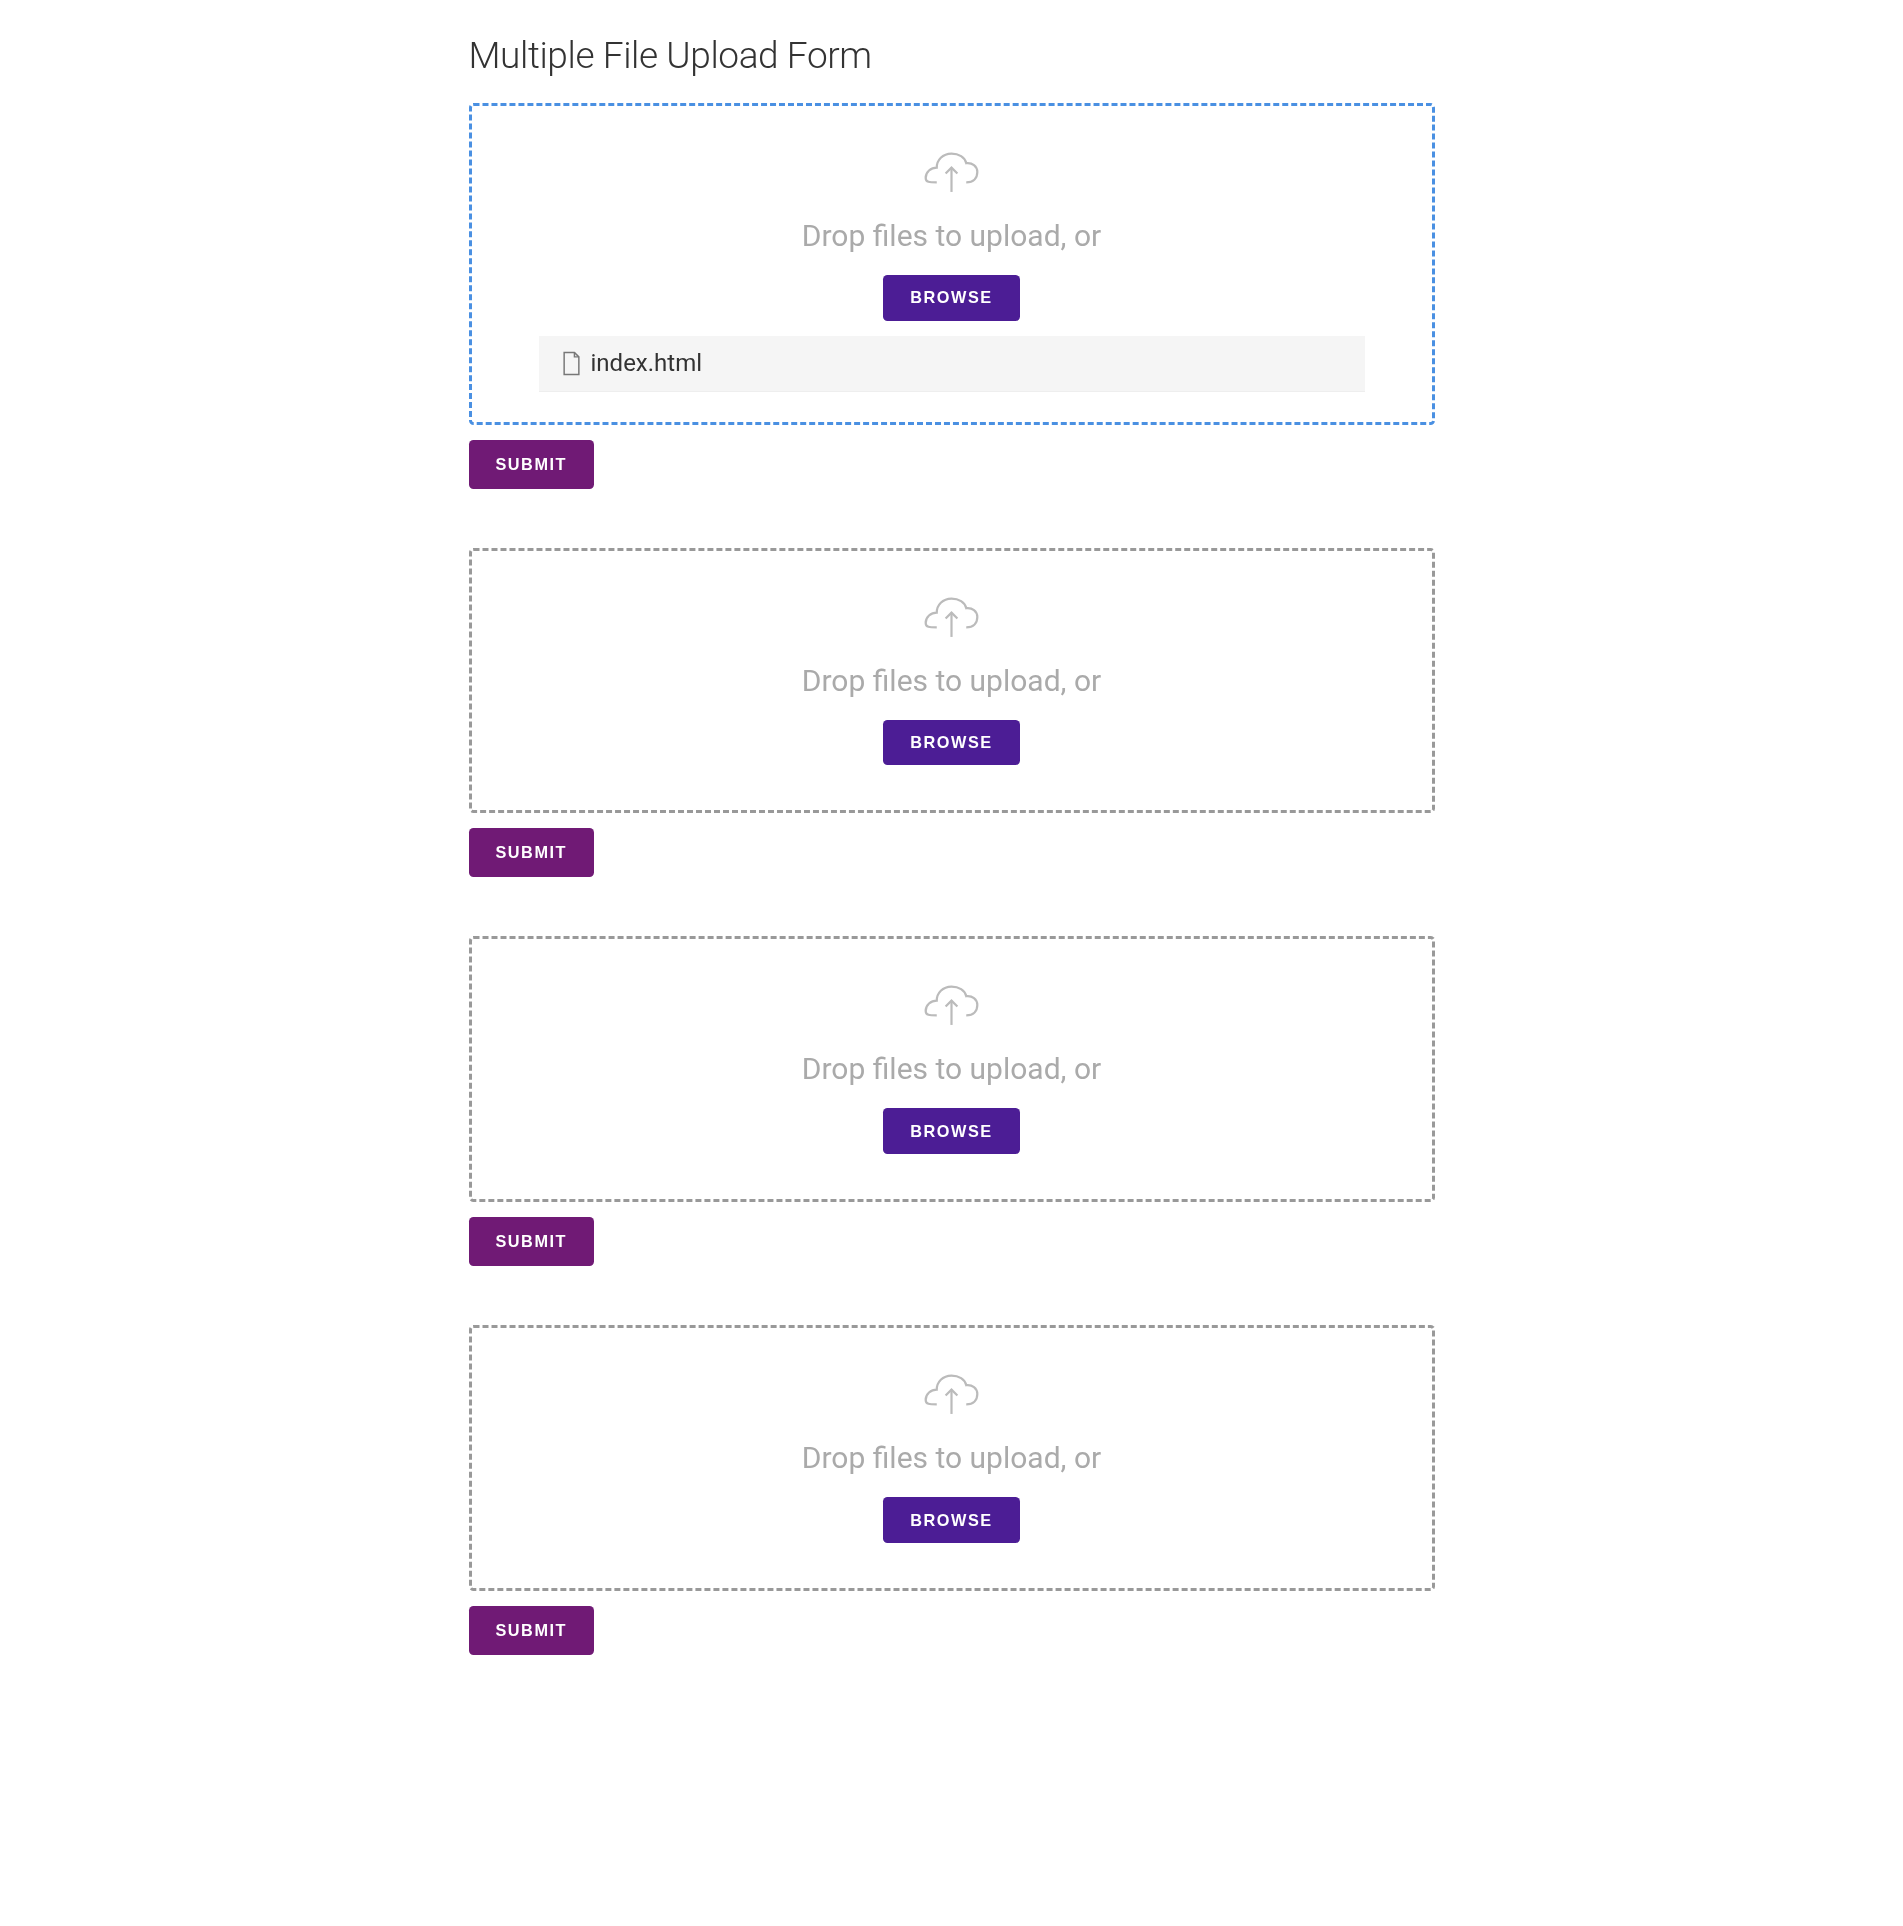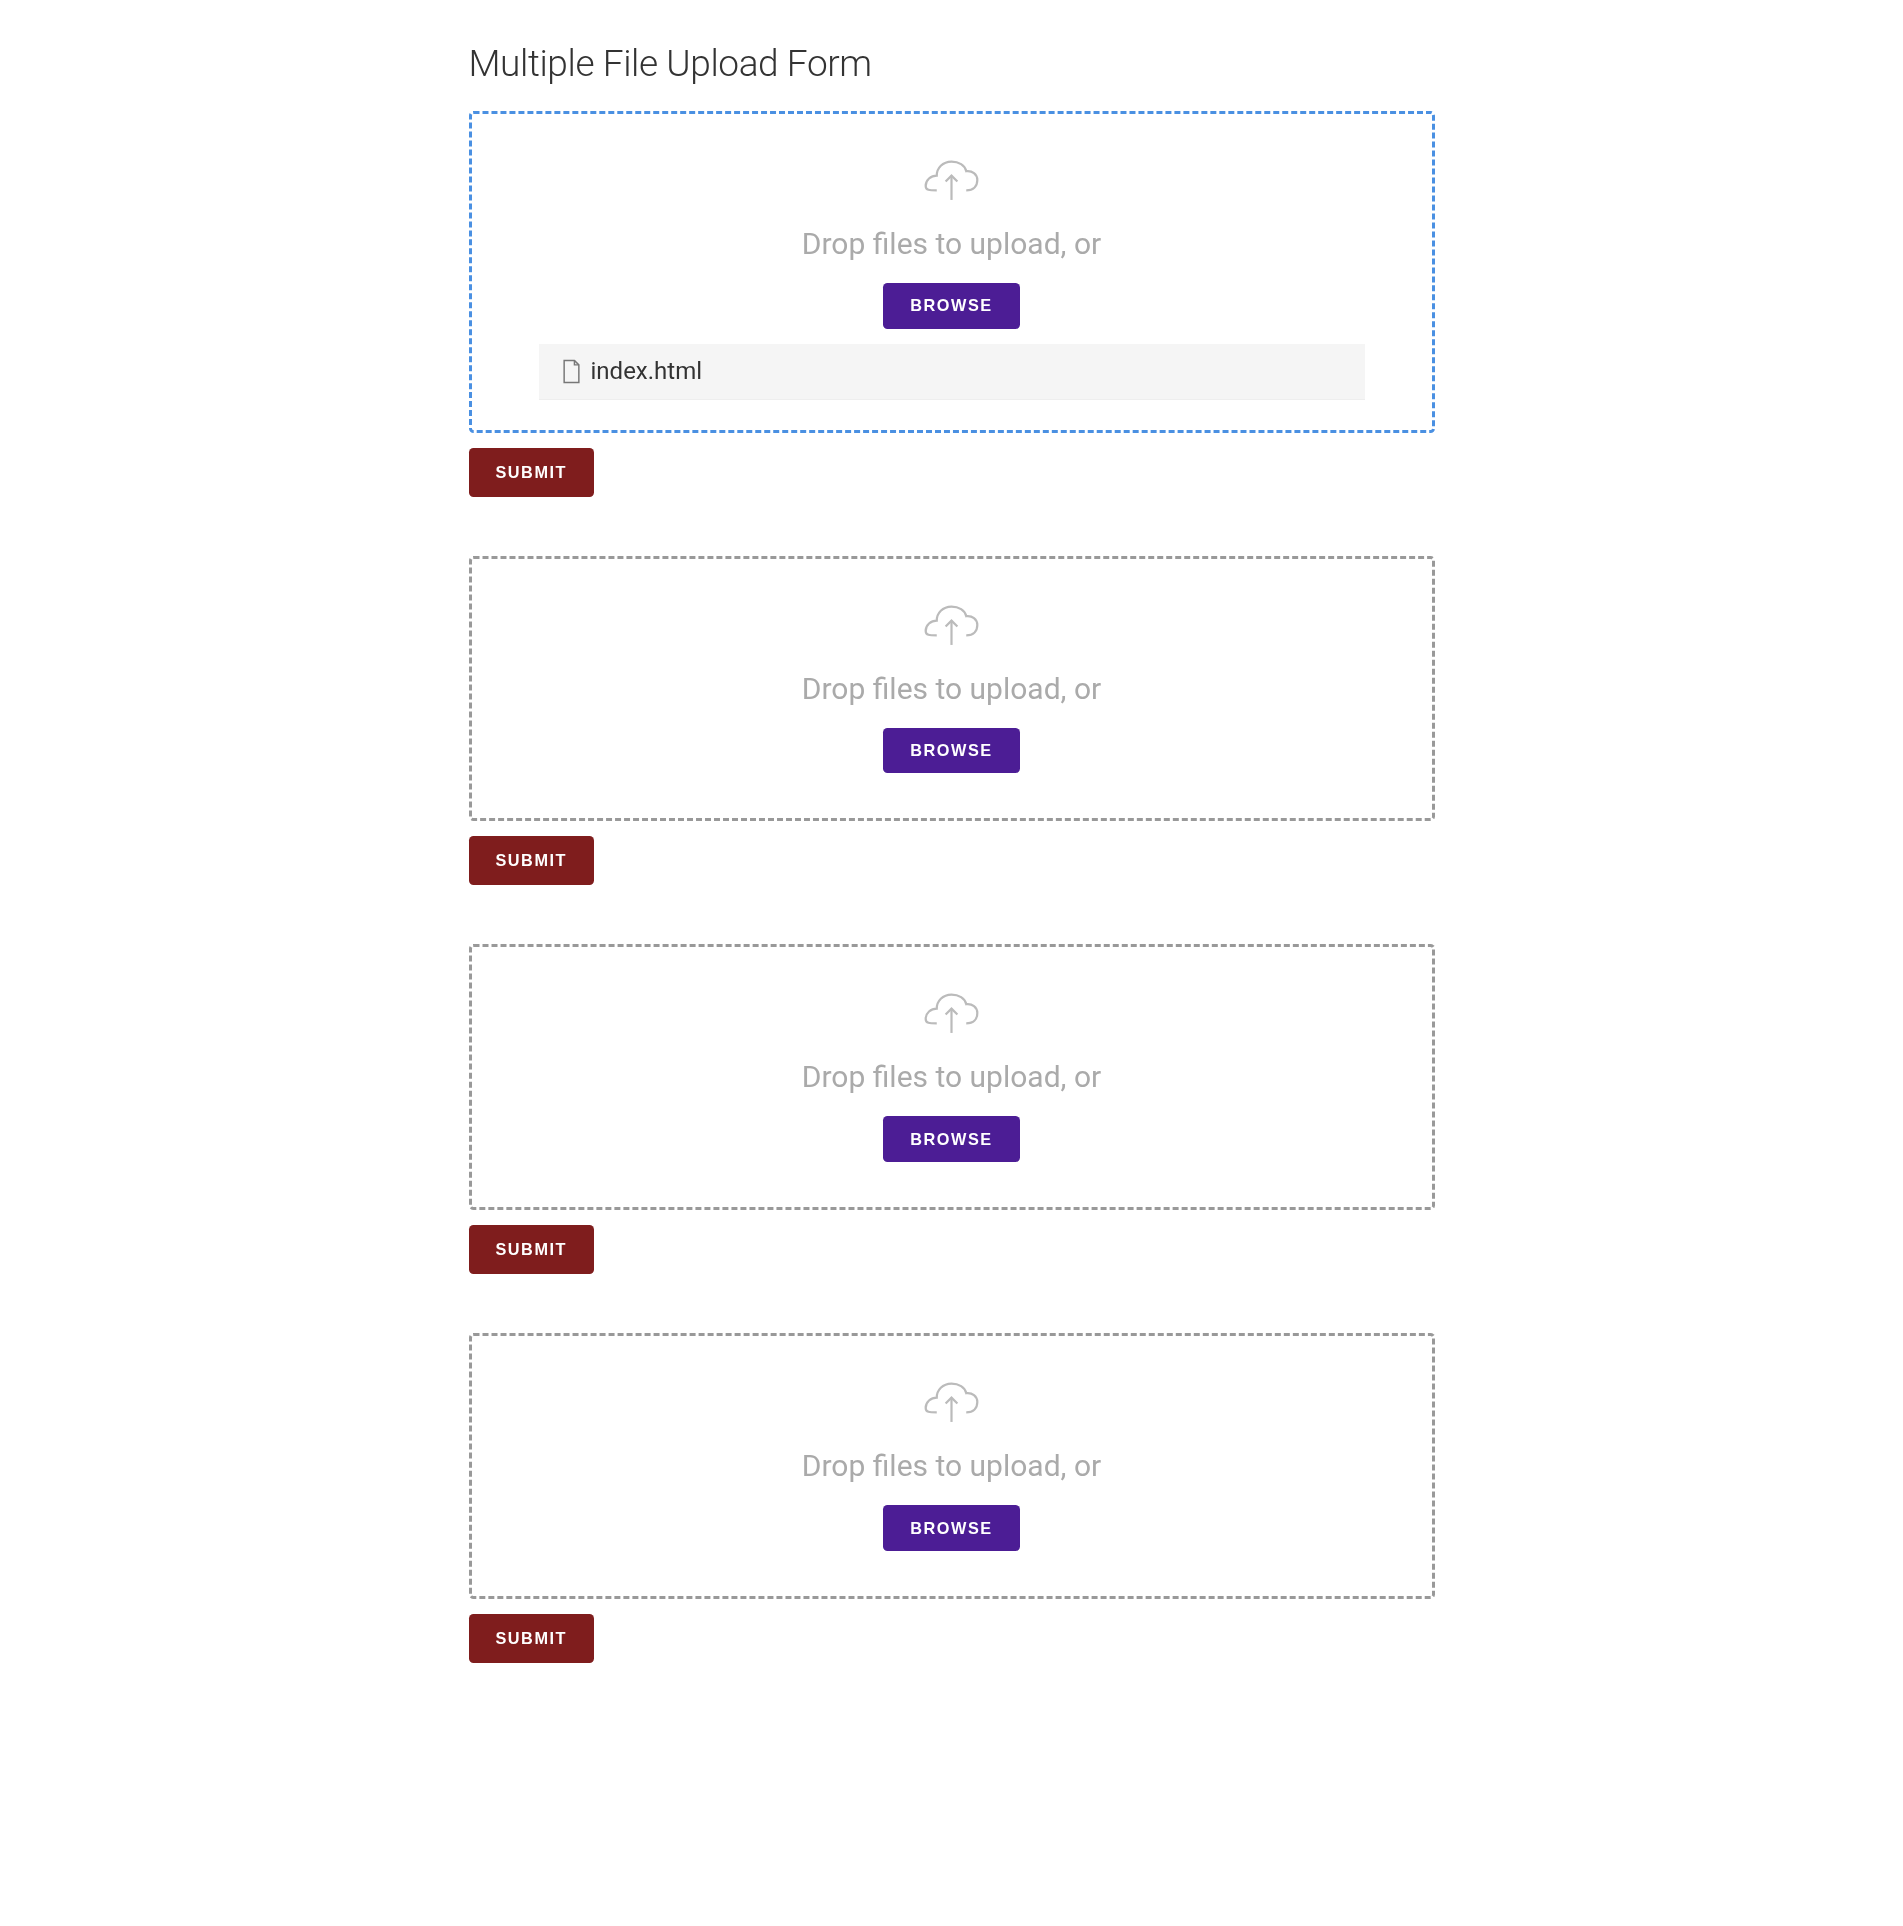--- a/index.html
+++ b/index.html
@@ -7,21 +7,21 @@
       margin: 0;
       padding: 0;
     }
     body {
       font-family: -apple-system, BlinkMacSystemFont, "Segoe UI", Roboto, "Helvetica Neue", Arial, sans-serif;
       background: #fff;
       padding: 30px 0;
     }
     .container {
       max-width: 1456px;
-      margin: 12px auto;
+      margin: 4px auto;
       padding: 0 245px;
     }
     .form-section {
       margin-bottom: 59px;
     }
     h2 {
       font-size: 37px;
       font-weight: 300;
       color: #333;
       margin-bottom: 26px;
@@ -92,21 +92,21 @@
     .file-icon svg {
       width: 100%;
       height: 100%;
     }
     .file-name {
       font-size: 24px;
       color: #333;
       font-weight: 400;
     }
     .submit-btn {
-      background: #7f1d1d;
+      background: #701a75;
       color: #fff;
       border: none;
       padding: 15px 27px;
       font-size: 16.3px;
       font-weight: 700;
       letter-spacing: 1.5px;
       border-radius: 4.5px;
       cursor: pointer;
       text-transform: uppercase;
     }

